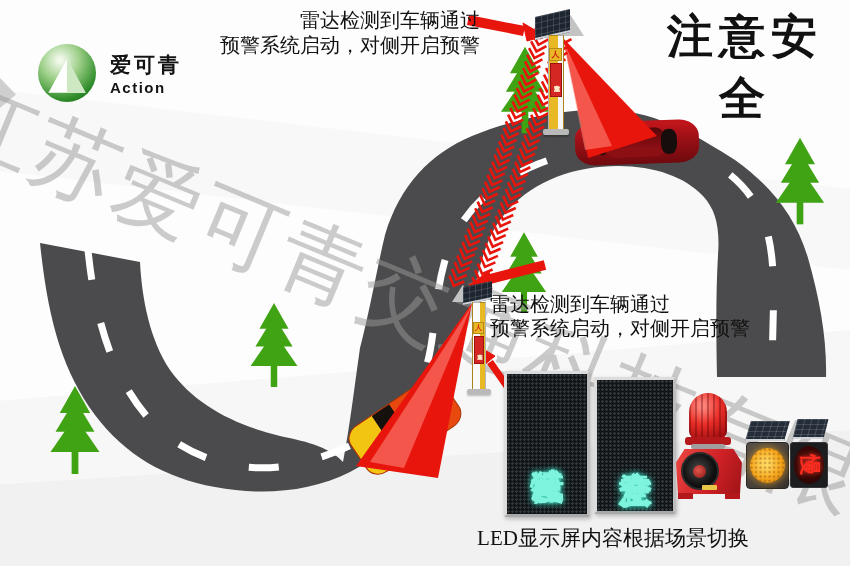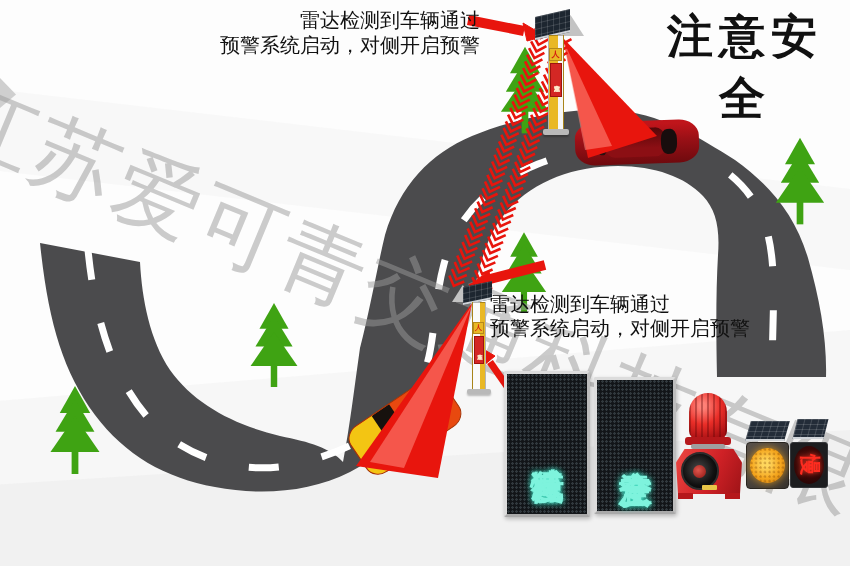--- a/index.html
+++ b/index.html
@@ -330,24 +330,35 @@
     <div class="lens"></div>
   </div>
   <div id="lamp-slow" class="lamp">
     <div class="spanel"></div>
     <div class="box"></div>
     <div class="oval">
       <div class="char">慢</div>
     </div>
   </div>
 
+  <div id="logo">
+    <div class="orb">
+      <div class="mt1"></div>
+      <div class="mt2"></div>
+    </div>
+    <div class="names">
+      <div class="cn">爱可青</div>
+      <div class="en">Action</div>
+    </div>
+  </div>
 
   <div id="title" class="kai">注意安全</div>
   <div id="ann-top" class="kai">
     <div>雷达检测到车辆通过</div>
     <div>预警系统启动，对侧开启预警</div>
   </div>
   <div id="ann-mid" class="kai">
     <div>雷达检测到车辆通过</div>
     <div>预警系统启动，对侧开启预警</div>
   </div>
+  <div id="caption" class="kai">LED显示屏内容根据场景切换</div>
 
 </div>
 
 </body></html>

